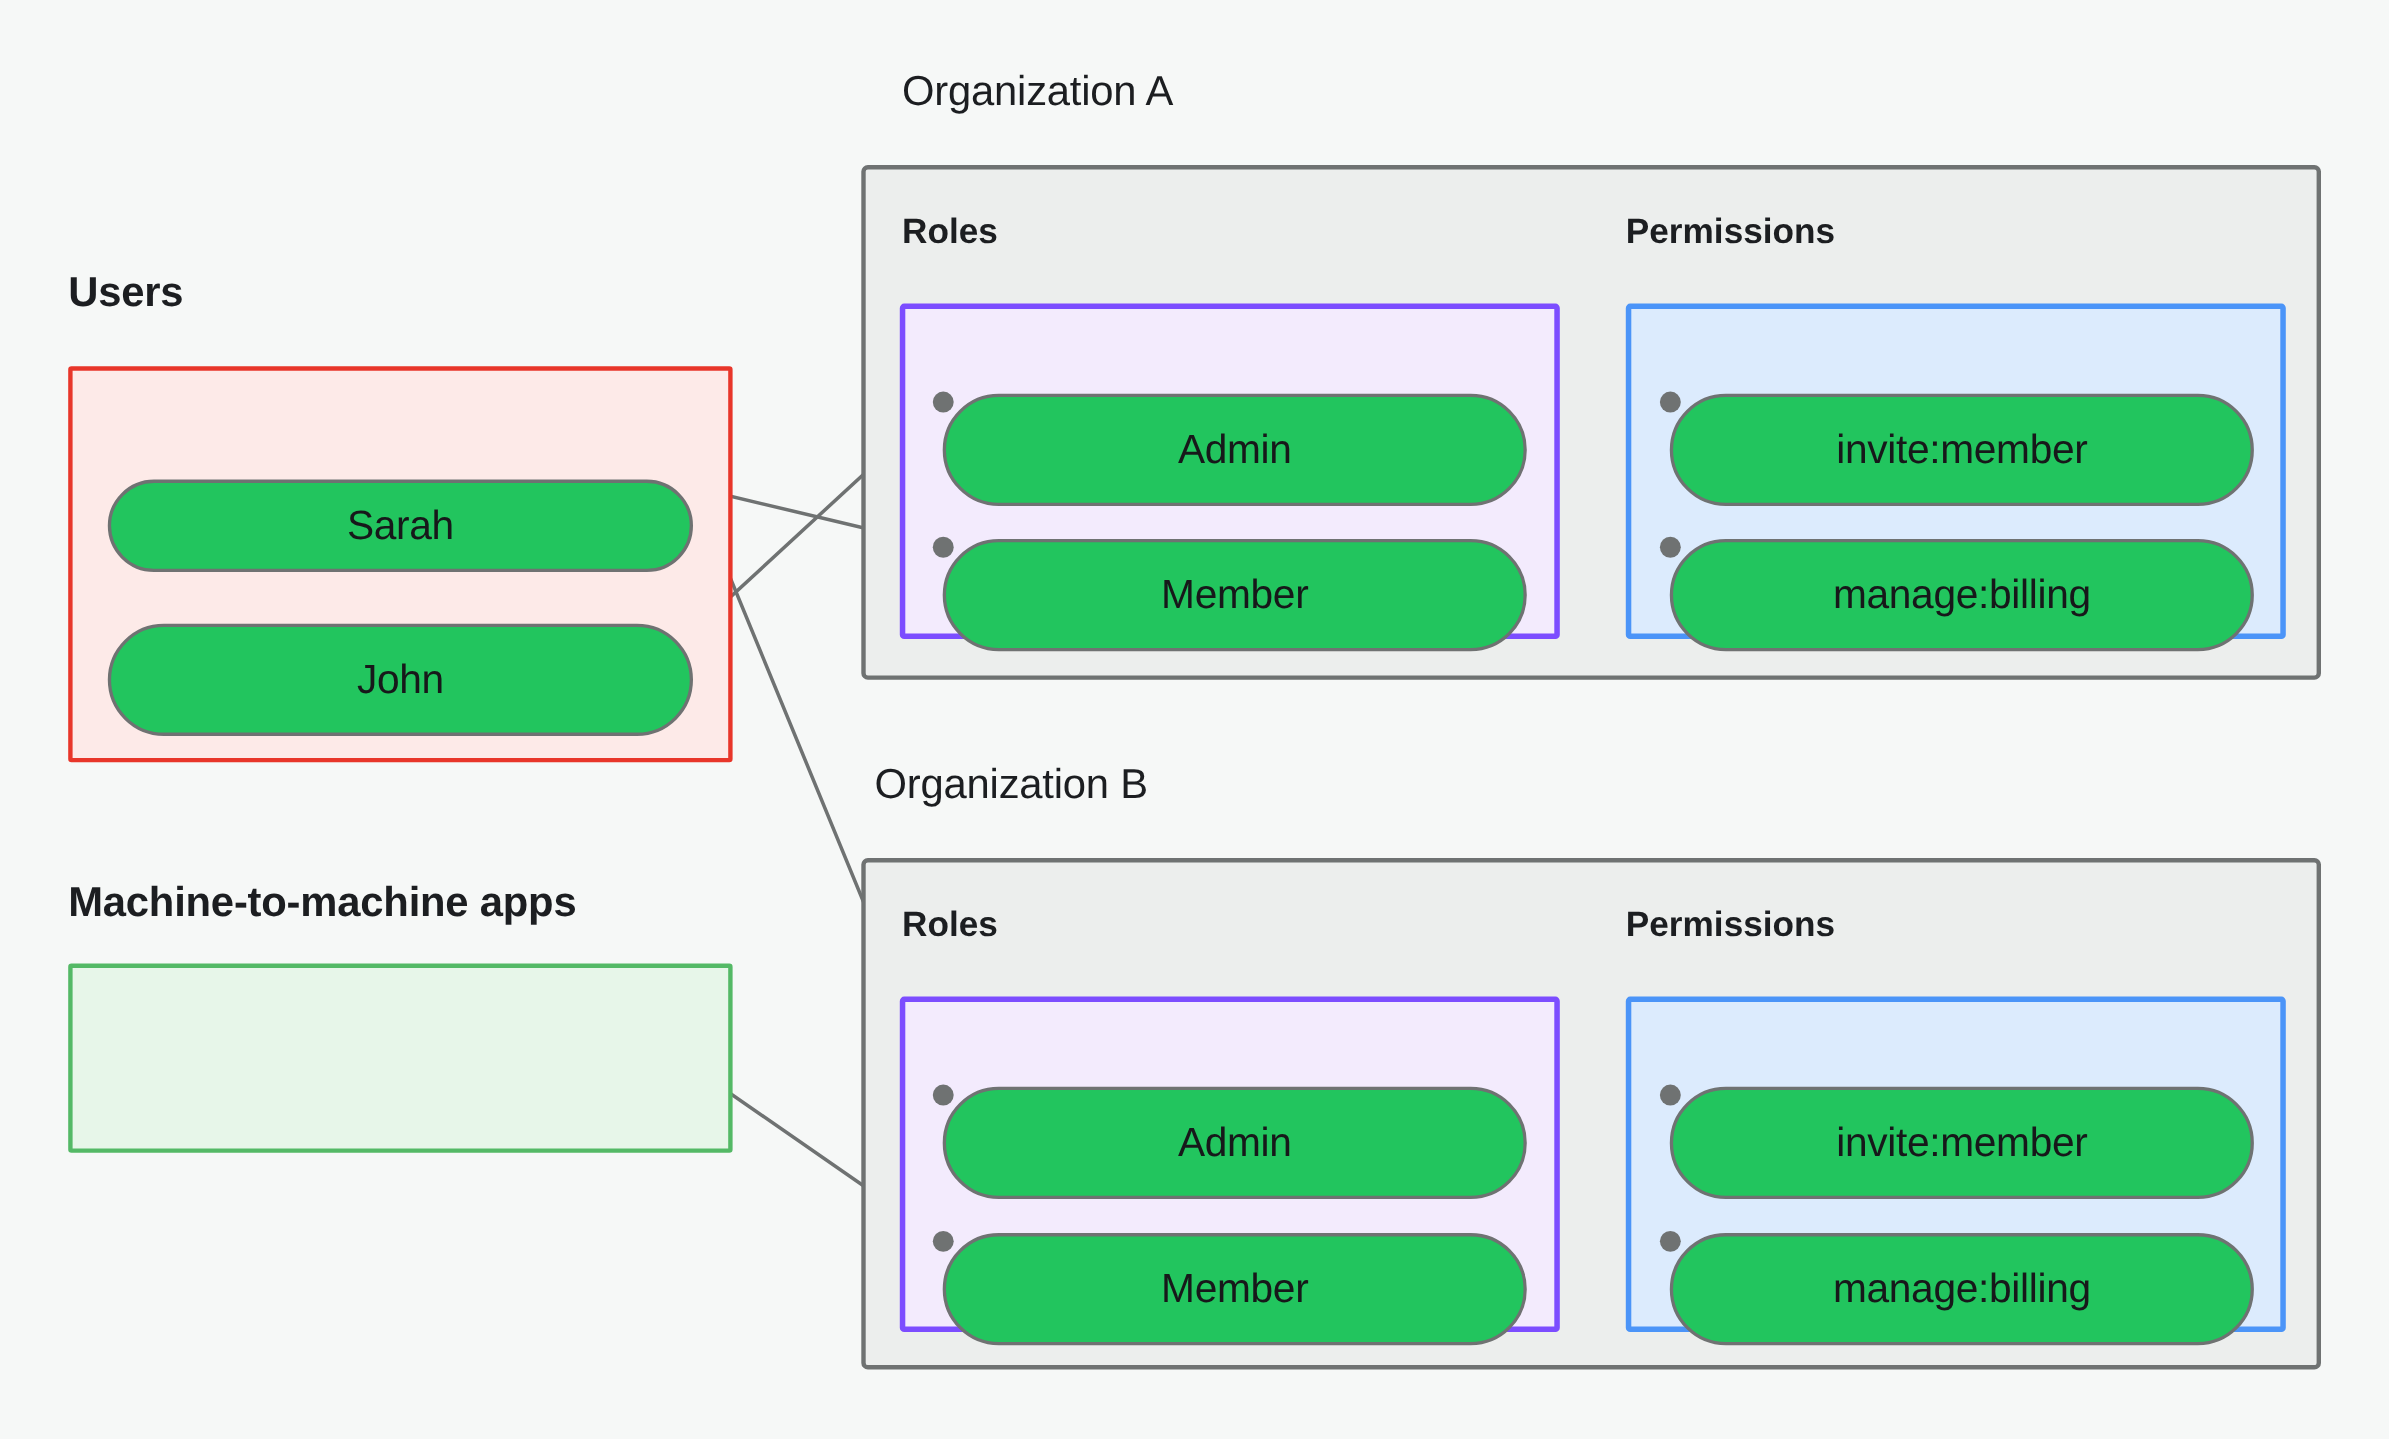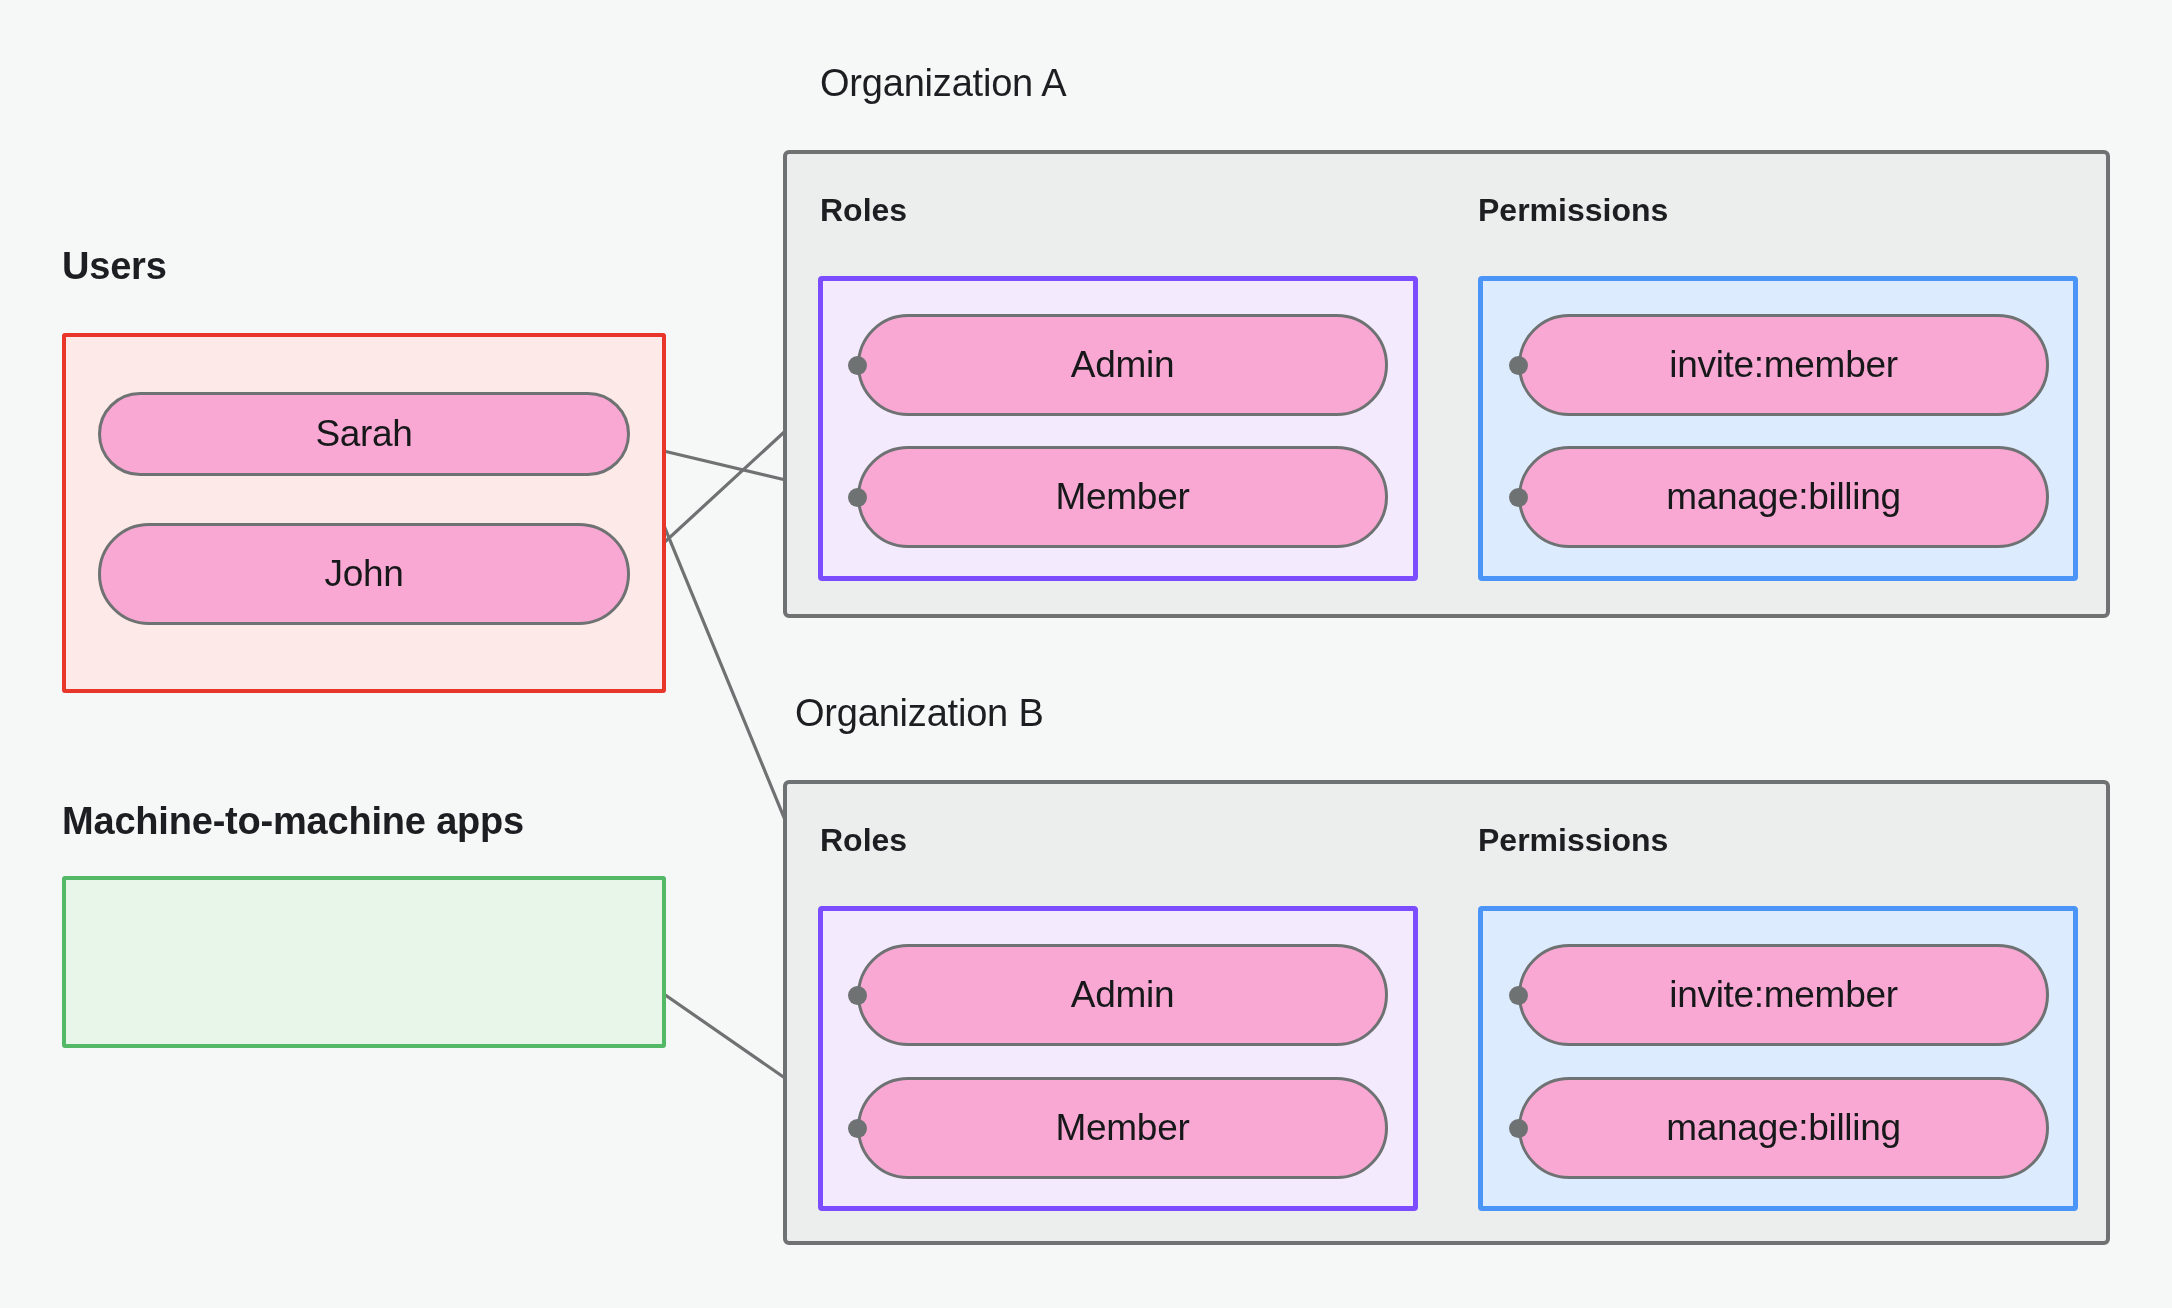--- a/index.html
+++ b/index.html
@@ -86,31 +86,32 @@
   .box-perms {
     border: 5px solid #4b94f8;
     background: #dcebfd;
     border-radius: 4px;
   }
 
   
   .pill {
     position: absolute;
     box-sizing: border-box;
-    background: #f9a8d4;
+    background: #22c55e;
     border: 3px solid #6f7272;
     border-radius: 100px;
     display: flex;
     align-items: center;
     justify-content: center;
     font-size: 37px;
     color: #17181a;
     letter-spacing: -0.3px;
     z-index: 5;
     white-space: nowrap;
+    margin-top: 44px;
   }
 
   
   .dot {
     position: absolute;
     width: 19px;
     height: 19px;
     border-radius: 50%;
     background: #6f7272;
     z-index: 6;

